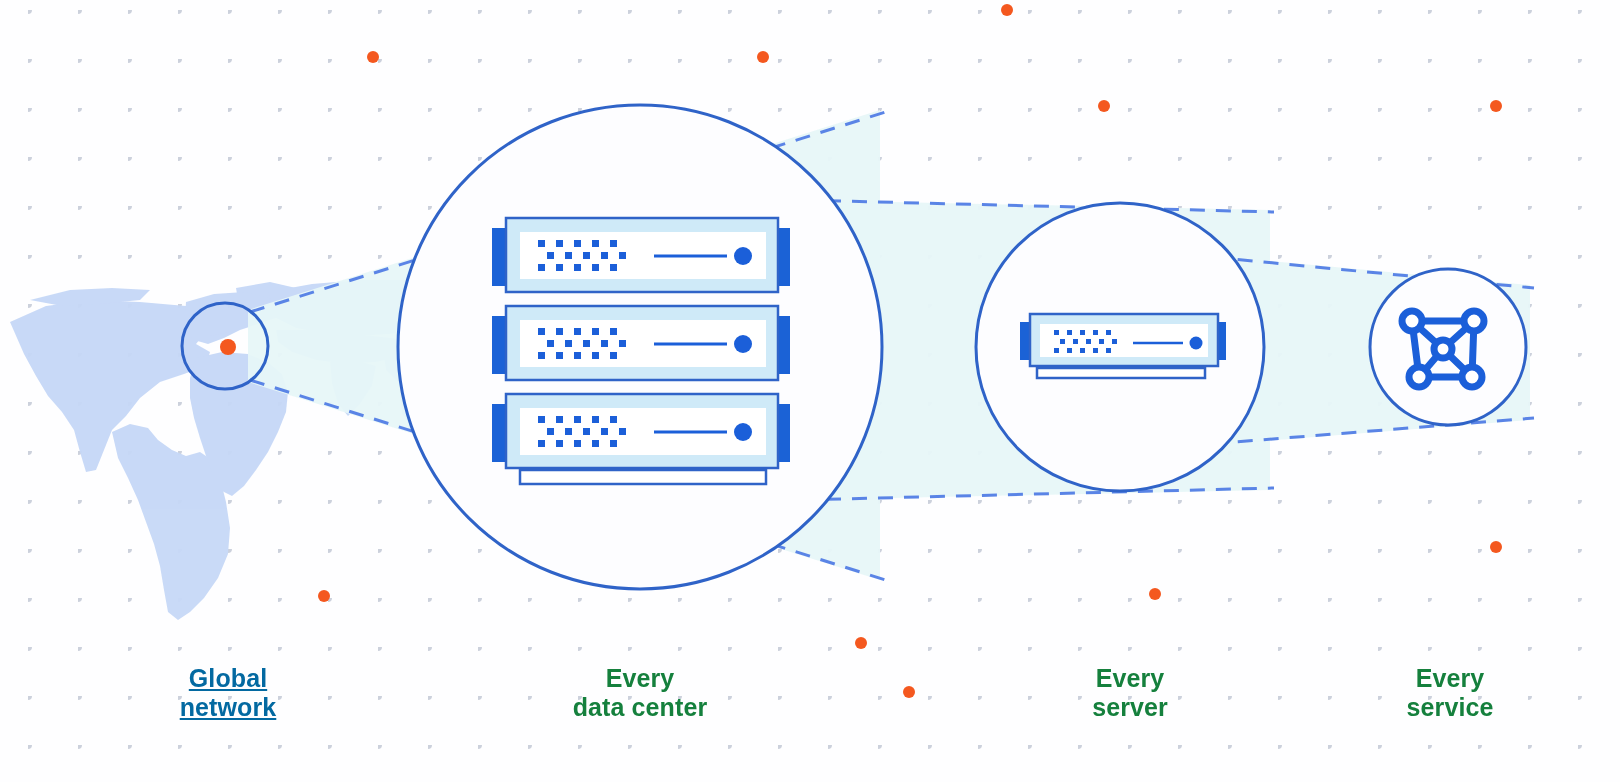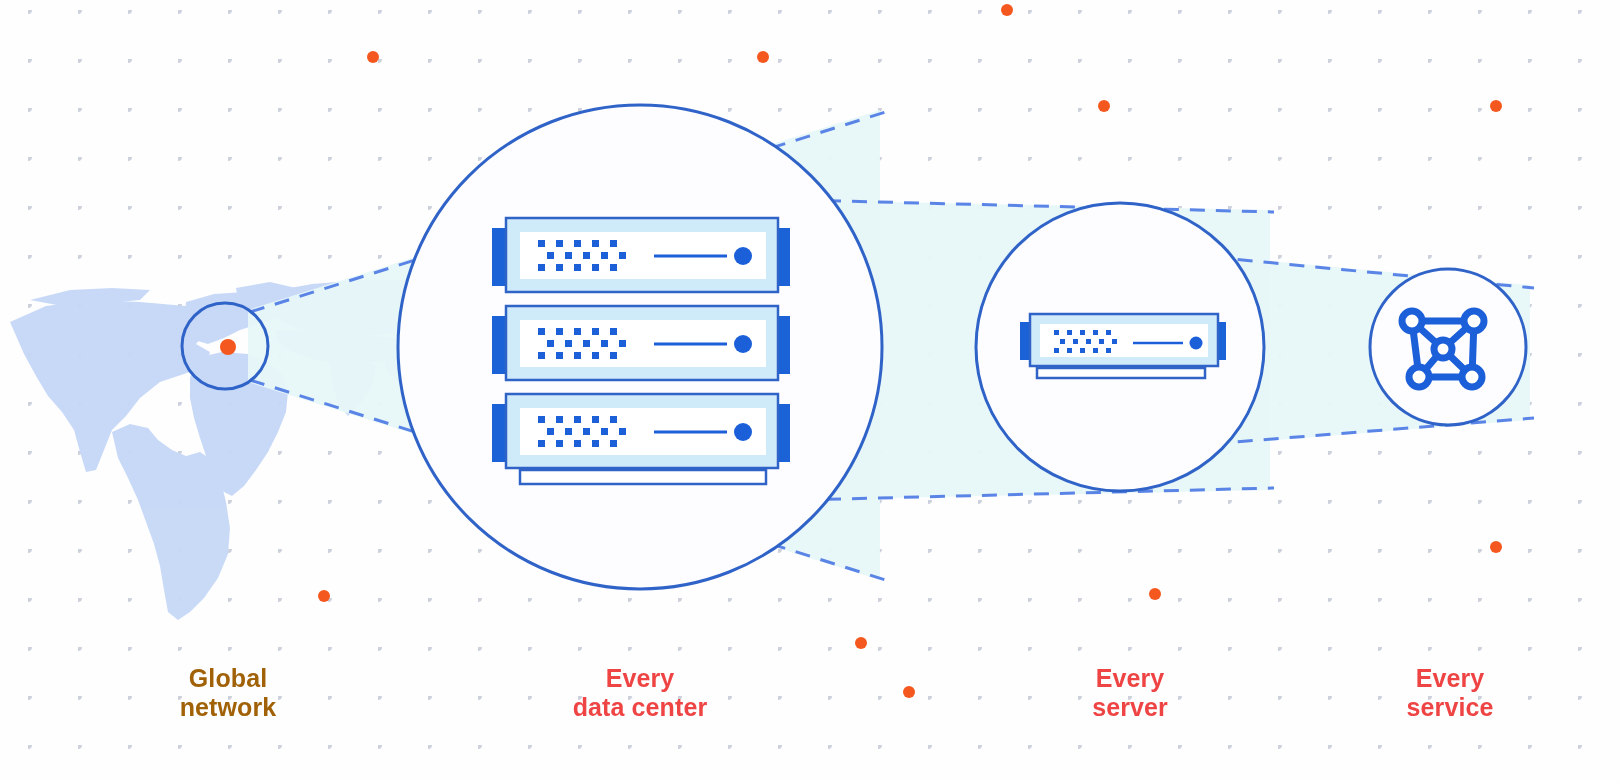--- a/index.html
+++ b/index.html
@@ -24,27 +24,28 @@
     top: 0;
     width: 1620px;
     height: 782px;
   }
   .label {
     position: absolute;
     text-align: center;
     font-size: 25px;
     line-height: 29px;
     font-weight: 600;
-    color: #ef4444;
+    color: #15803d;
     letter-spacing: 0.1px;
     white-space: pre-line;
     user-select: none;
   }
   .label.accent {
-    color: #a16207;
+    color: #0369a1;
+    text-decoration: underline;
   }
   #label-global   { left: 128px; top: 664px; width: 200px; }
   #label-dc       { left: 540px; top: 664px; width: 200px; }
   #label-server   { left: 1030px; top: 664px; width: 200px; }
   #label-service  { left: 1350px; top: 664px; width: 200px; }
 </style>
 </head>
 <body>
 
 <div id="stage">

